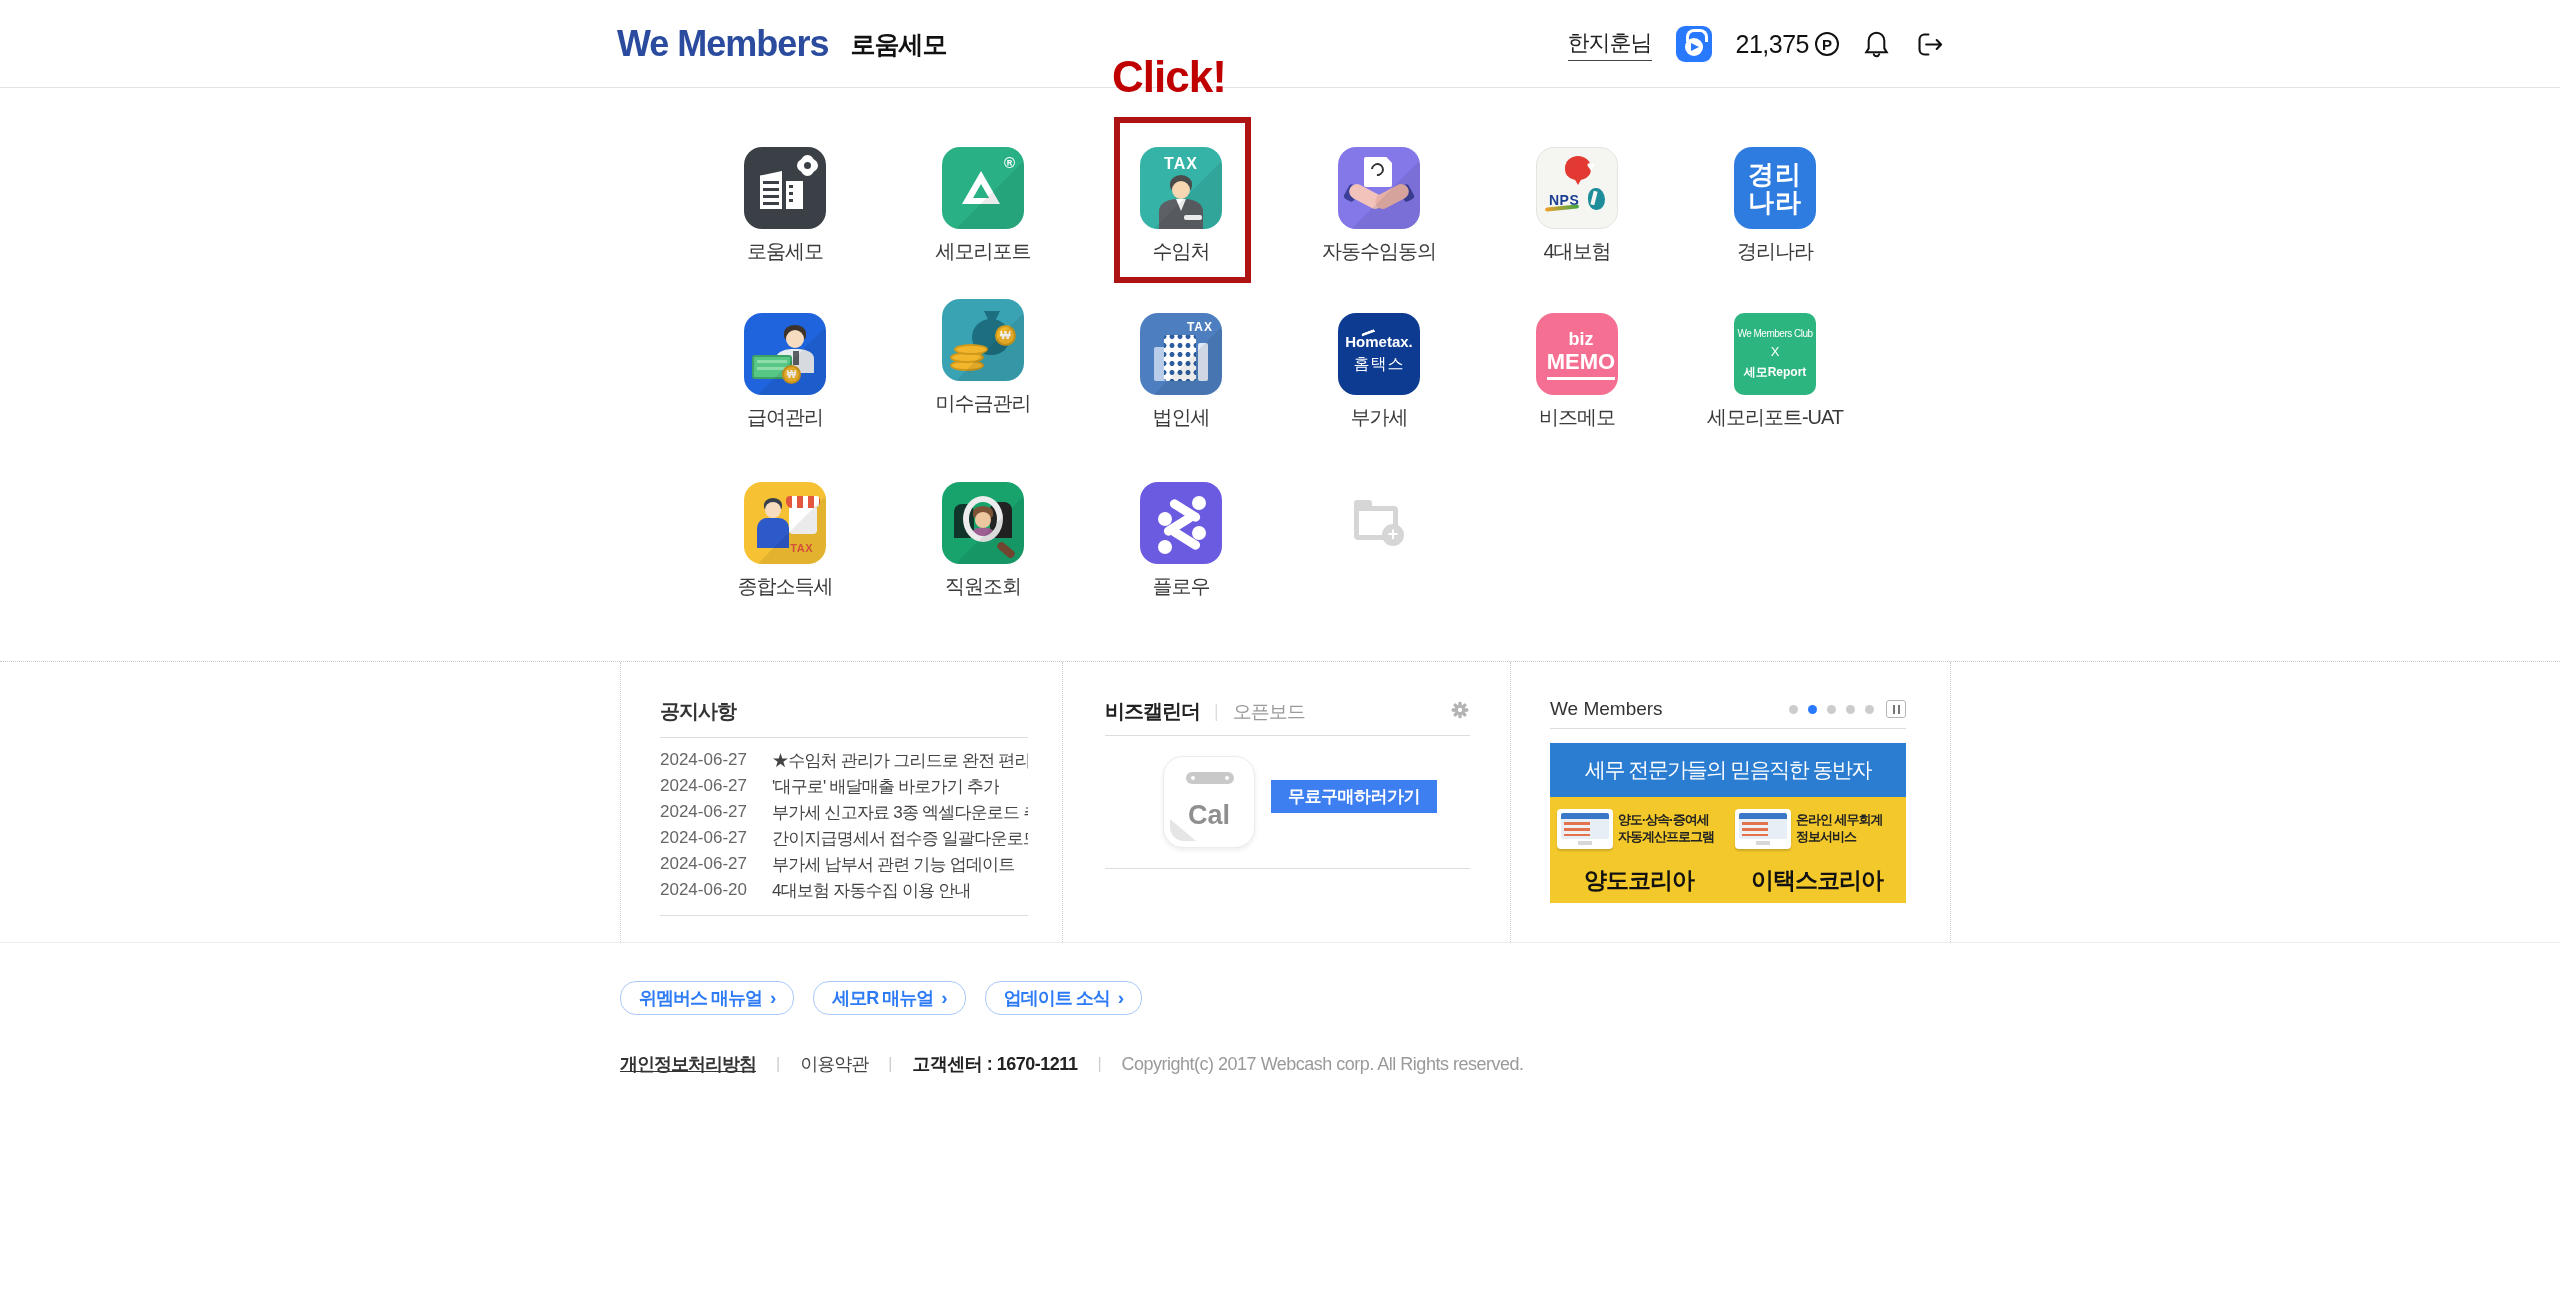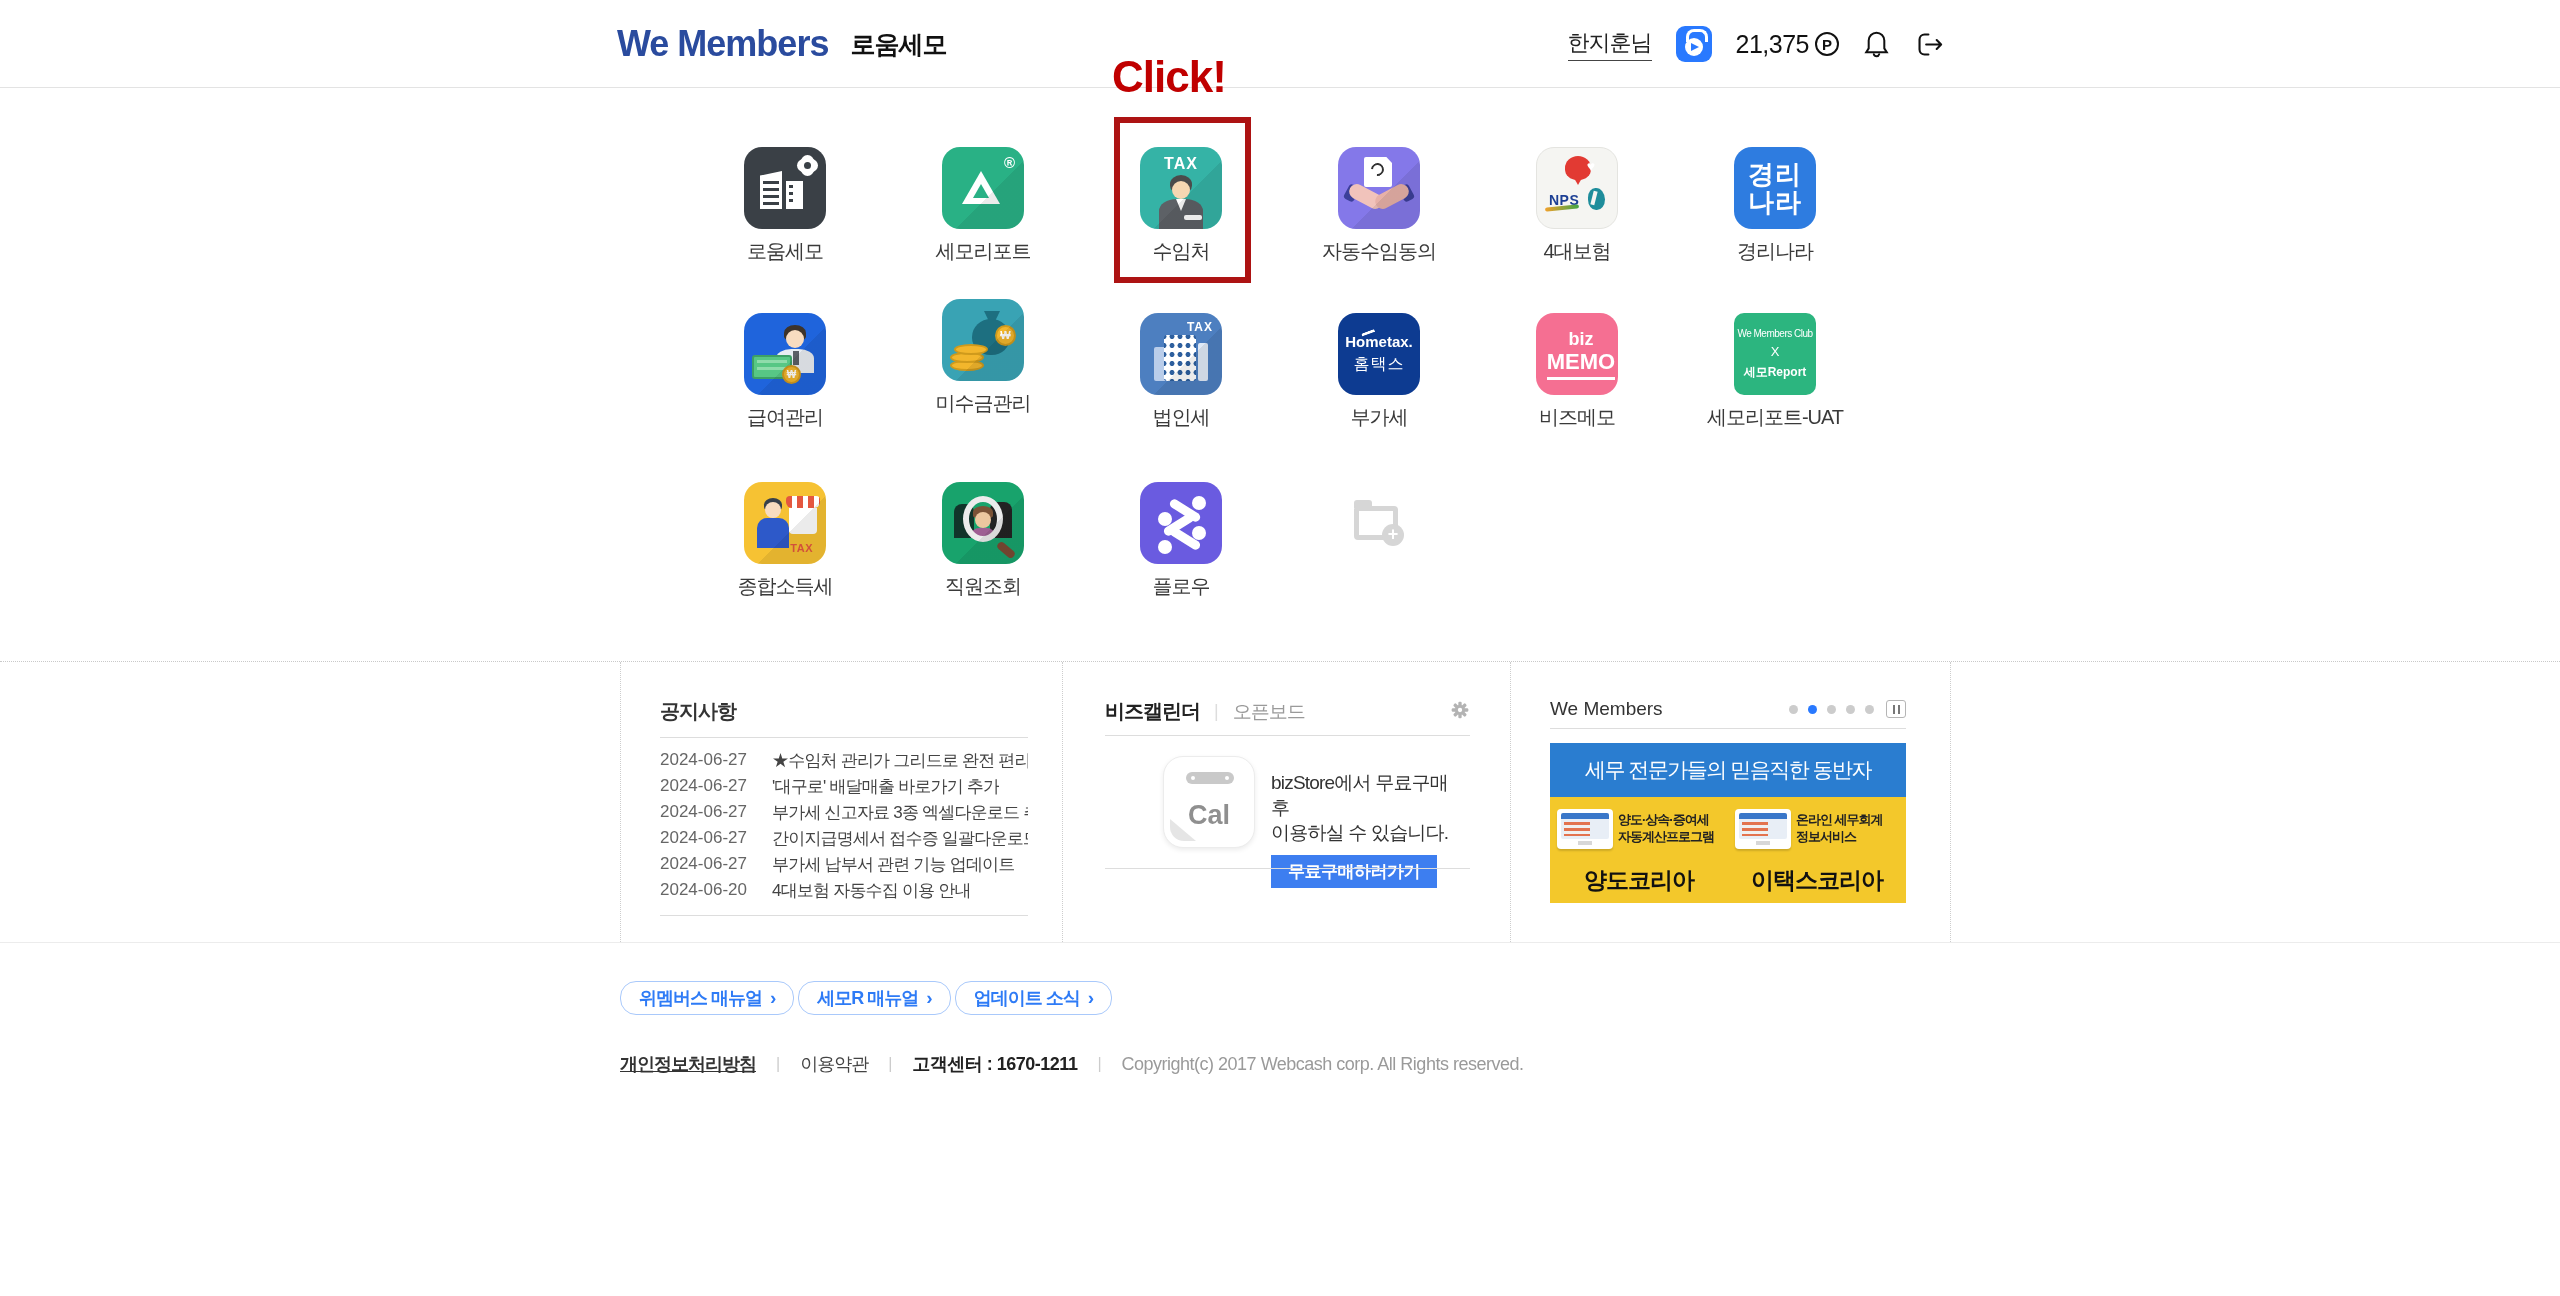--- a/index.html
+++ b/index.html
@@ -194,21 +194,21 @@
   .bn-yellow { height:106px; background:#f3c82b; display:flex; }
   .bn-col { width:50%; position:relative; }
   .mon { position:absolute; left:7px; top:12px; width:56px; height:40px; background:#fff; border-radius:4px; padding:4px; box-shadow:0 2px 2px rgba(0,0,0,.15); }
   .mon .scr { width:100%; height:26px; background:linear-gradient(#3a77c9 0 6px,#e8eef6 6px 100%); border-radius:2px; position:relative; overflow:hidden; }
   .mon .scr::after { content:""; position:absolute; left:3px; top:9px; width:26px; height:14px; background:repeating-linear-gradient(#e3734f 0 3px,#f0f0f0 3px 6px); }
   .mon .stand { width:14px; height:4px; background:#d7d7d7; margin:2px auto 0; }
   .bn-desc { position:absolute; left:68px; top:14px; font-size:13px; font-weight:bold; color:#222; line-height:17px; letter-spacing:-1px; }
   .bn-name { position:absolute; bottom:7px; width:100%; text-align:center; font-size:23px; font-weight:900; color:#111; letter-spacing:-1px; }
 
   
-  .man-btns { position:absolute; left:620px; top:981px; display:flex; gap:4px; }
+  .man-btns { position:absolute; left:620px; top:981px; display:flex; gap:19px; }
   .man-btn { border:1px solid #a9c9fb; border-radius:16px; padding:4px 18px; color:#2e7bf6; font-size:18px; font-weight:600; letter-spacing:-1px; cursor:pointer; display:flex; align-items:center; gap:8px; }
   .man-btn .chev { font-weight:bold; font-size:19px; }
   .legal { position:absolute; left:620px; top:1052px; display:flex; align-items:center; gap:20px; }
   .lg-priv { font-size:18px; font-weight:bold; color:#333; text-decoration:underline; letter-spacing:-1px; cursor:pointer; }
   .lg-sep { color:#ccc; font-size:16px; }
   .lg-item { font-size:18px; color:#444; letter-spacing:-1px; cursor:pointer; }
   .lg-center { font-size:18px; color:#222; font-weight:600; letter-spacing:-0.5px; }
   .lg-copy { font-size:18px; color:#9a9a9a; letter-spacing:-0.5px; }
 </style>
 </head>
@@ -461,24 +461,20 @@
       </span>
     </div>
     <div class="p-div p-div1"></div>
     <div class="bc-body">
       <div class="cal-icon">
         <i class="cal-strip"></i>
         <i class="cal-fold"></i>
         <div class="cal-word">Cal</div>
       </div>
       <div class="bc-right">
-        <div class="bc-text">
-          <div>bizStore에서 무료구매 후</div>
-          <div>이용하실 수 있습니다.</div>
-        </div>
         <div class="bc-btn">무료구매하러가기</div>
       </div>
     </div>
     <div class="p-div p-div2"></div>
   </div>
 
   <div class="panel bannerp">
     <div class="bn-head">
       <span class="bn-title">We Members</span>
       <span class="bn-dots" id="bn-dots">

